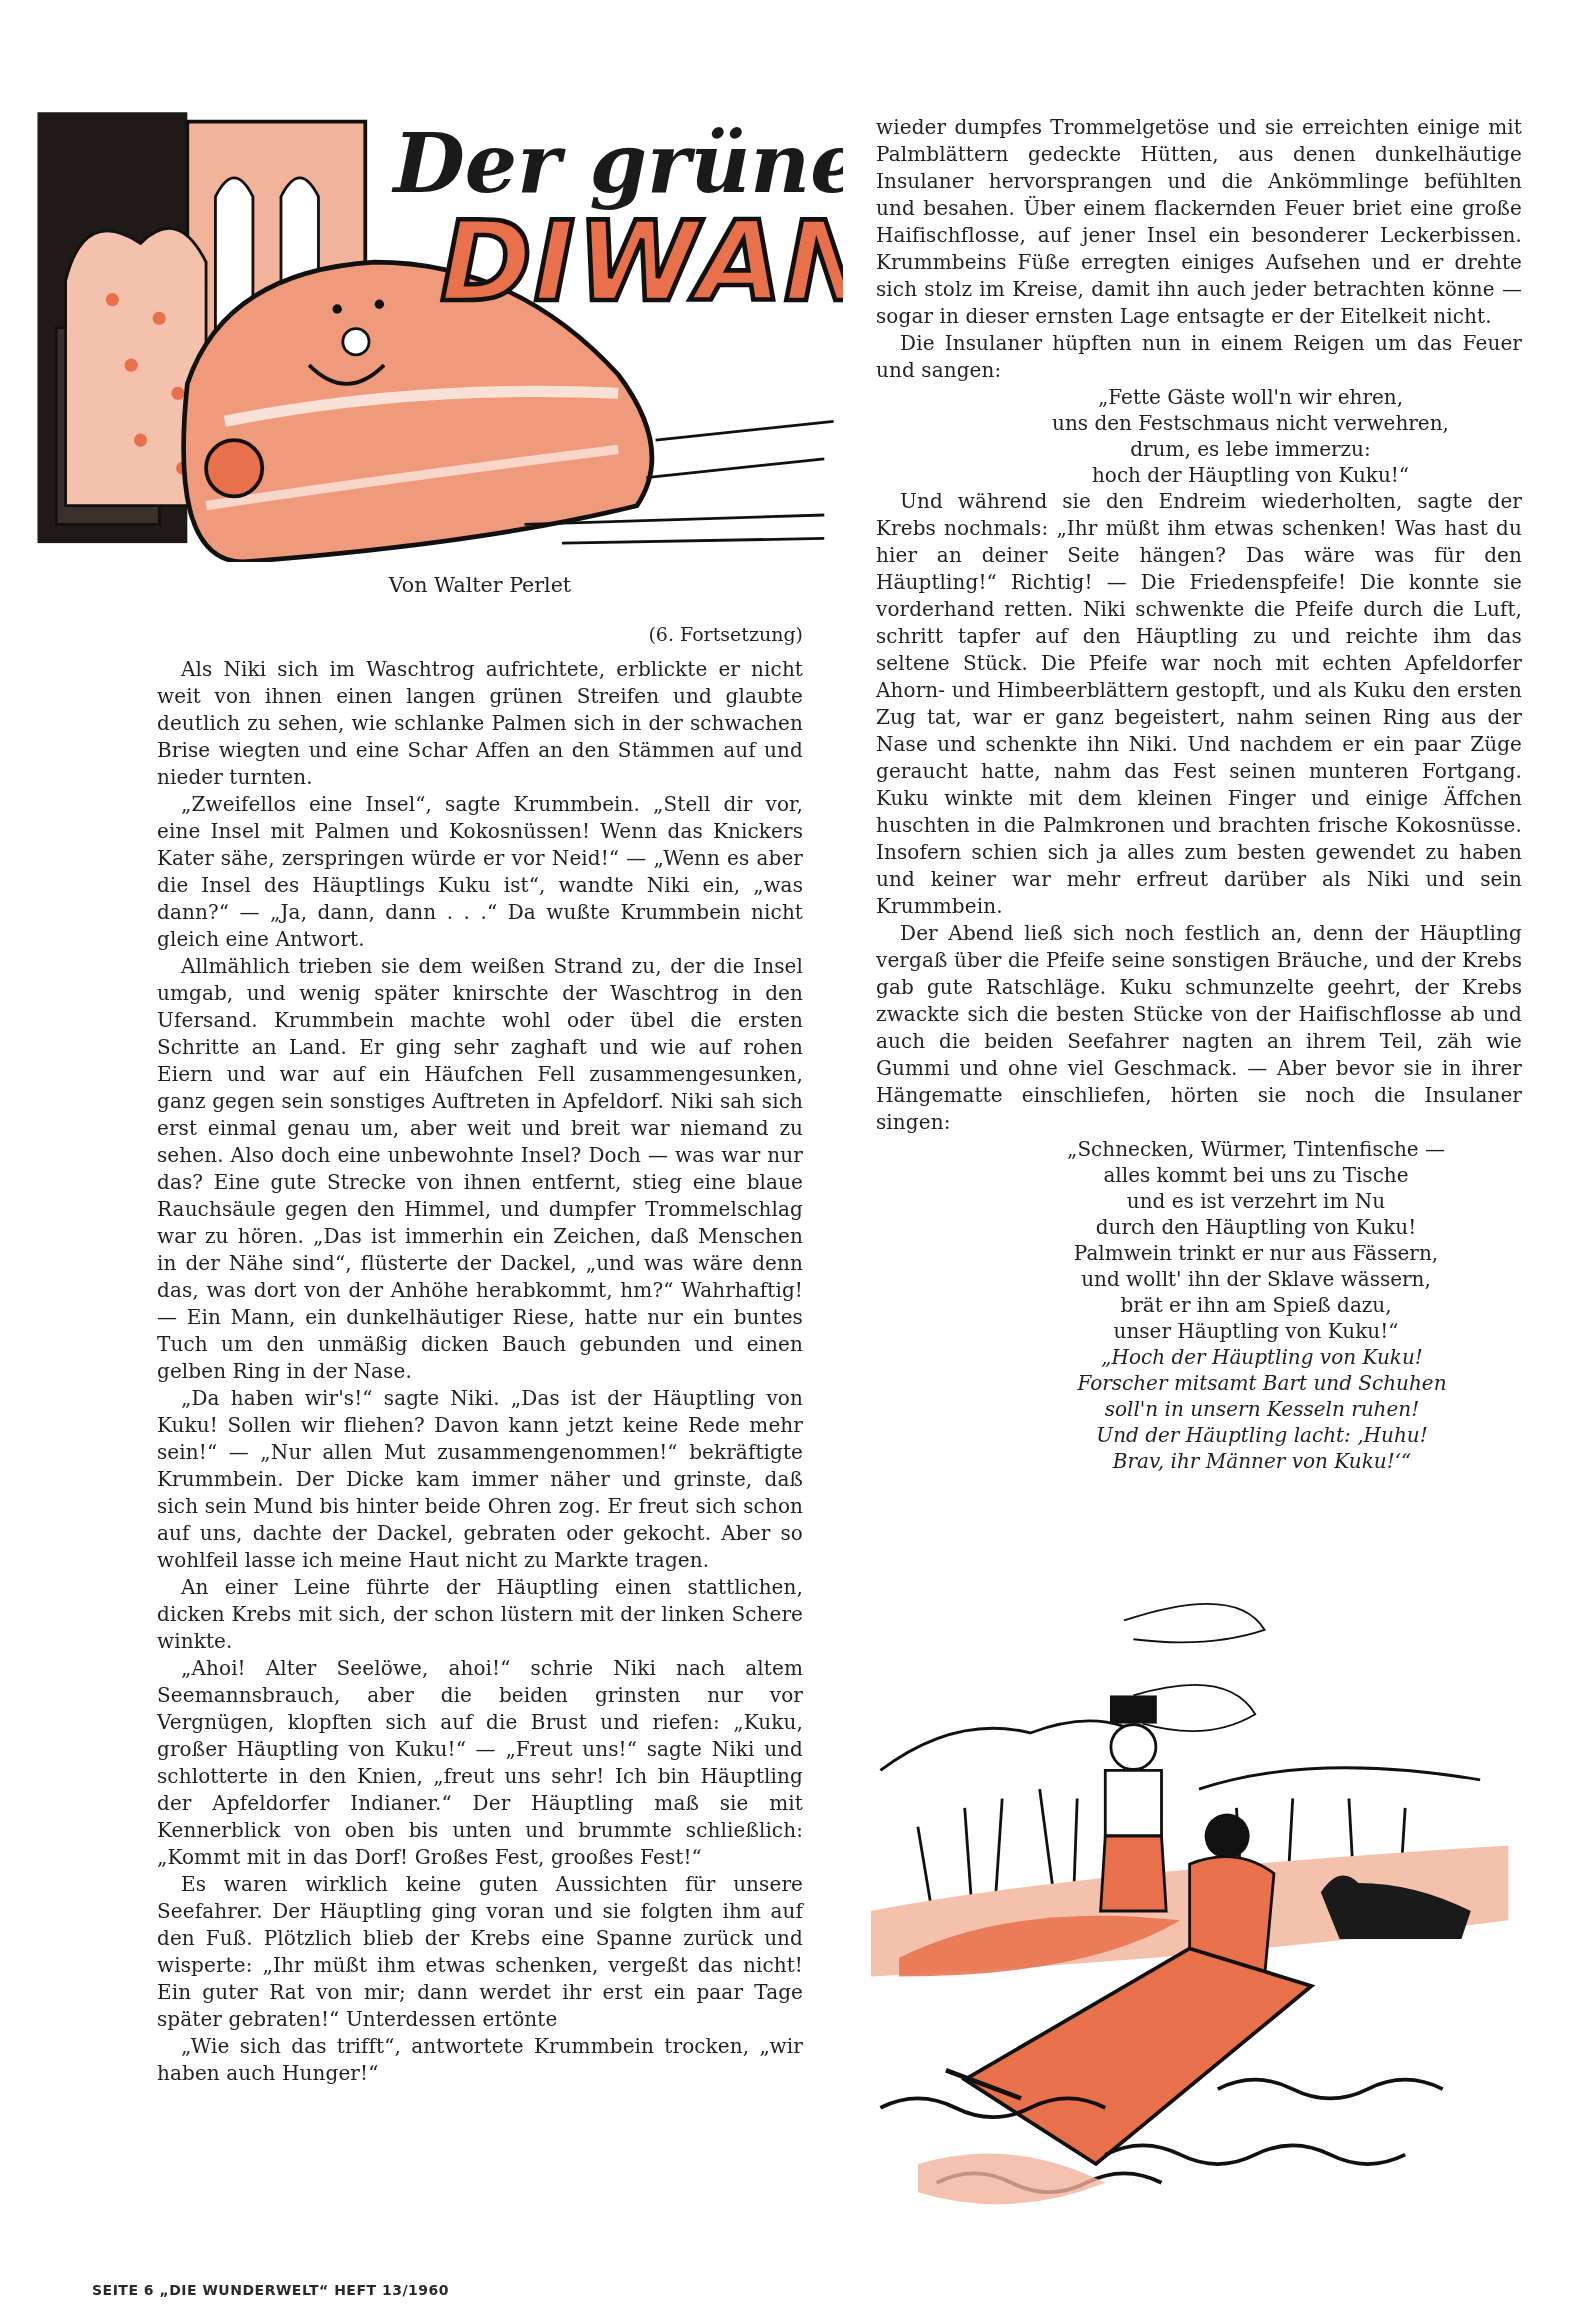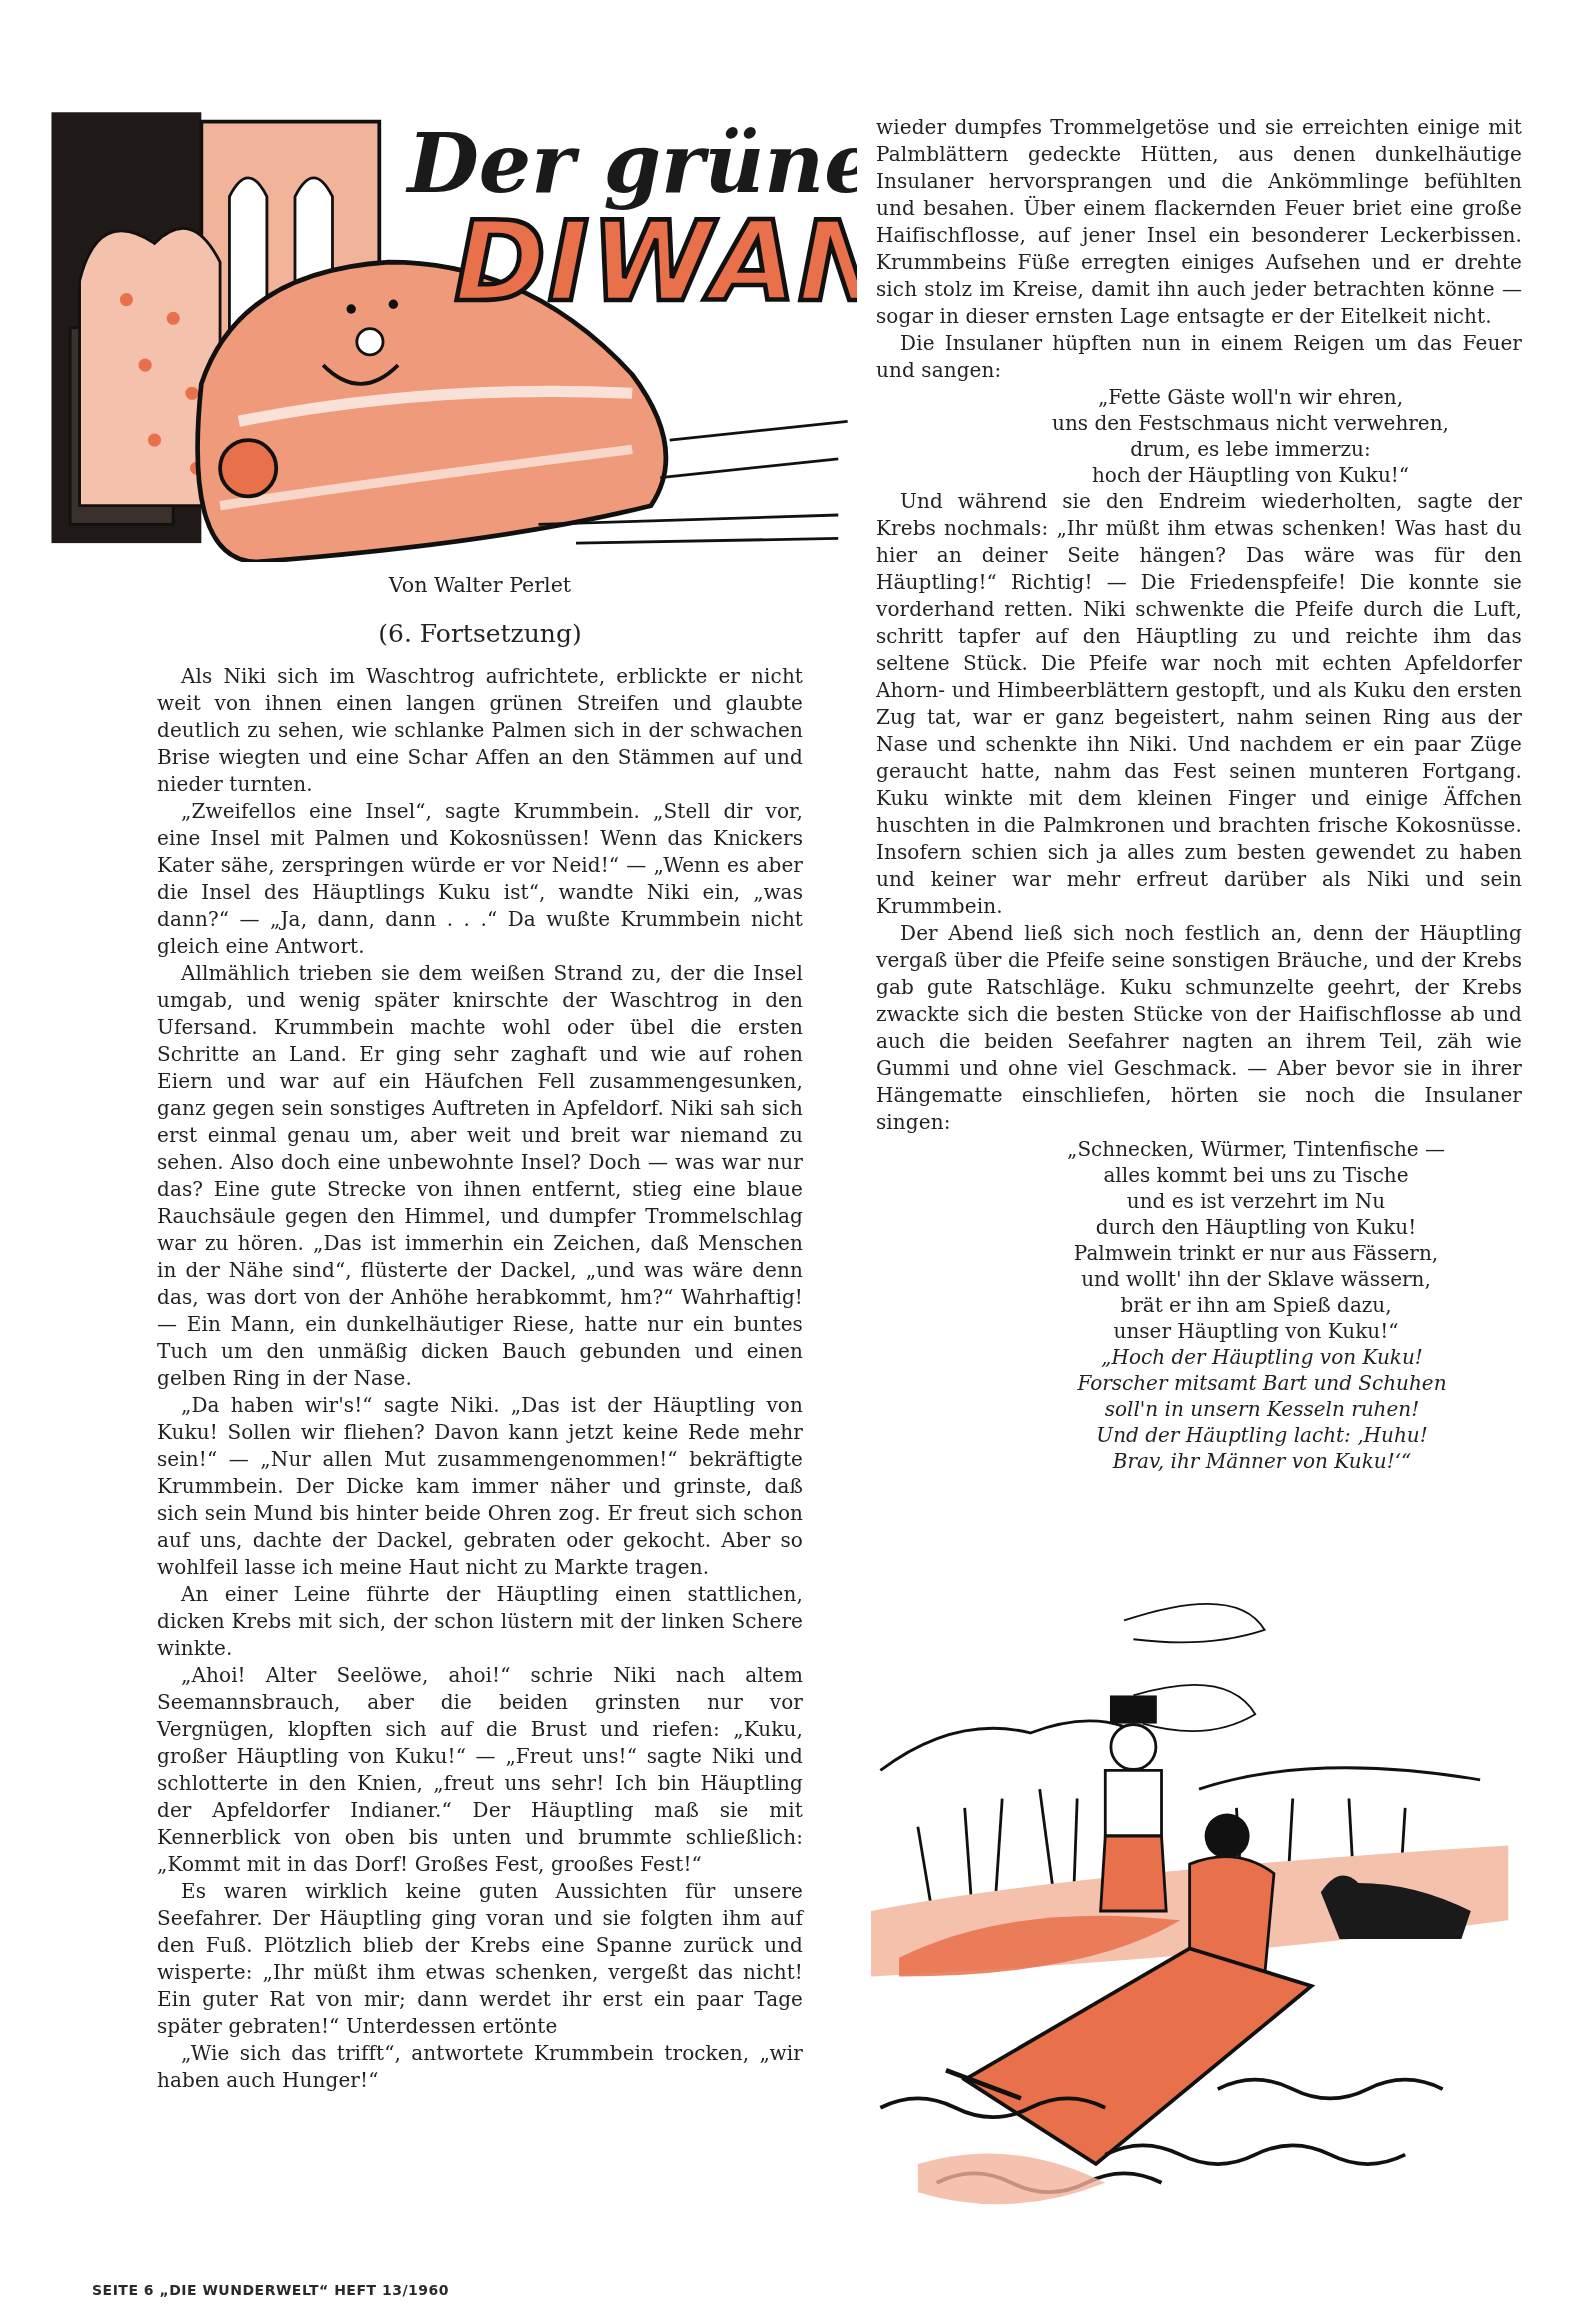--- a/index.html
+++ b/index.html
@@ -1,28 +1,28 @@
 <!DOCTYPE html>
 <html style="font-size:15px"><head>
 <meta charset="utf-8">
 <style>
   html, body { margin: 0; padding: 0; background: #ffffff; }
   body { width: 1589px; height: 2324px; position: relative; overflow: hidden; font-family: "DejaVu Serif", "Liberation Serif", serif; color: #222; }
   .col-left { position: absolute; left: 157px; top: 572px; width: 646px; }
   .col-right { position: absolute; left: 876px; top: 114px; width: 646px; }
   .byline { text-align: center; font-size: 20.6px; line-height: 26px; margin: 0 0 22.5px 0; }
-  .installment { text-align: center; font-size: 25px; line-height: 26px; margin: 0 0 16px 0; }
+  .installment { text-align: right; font-size: 19px; line-height: 26px; margin: 0 0 9px 0; }
   p.para { font-size: 20px; line-height: 27px; margin: 0; text-align: justify; text-indent: 24px; letter-spacing: 0.1px; }
   p.para.noindent { text-indent: 0; }
   .poem { margin: 0 0 0 103px; font-size: 20px; line-height: 26px; text-align: center; }
   .poem.p2 { margin-left: 114px; }
   .poem.p3 { margin-left: 126px; font-style: italic; }
   .poem div { white-space: nowrap; }
   .footer { position: absolute; left: 92px; top: 2282px; font-family: "DejaVu Sans", "Liberation Sans", sans-serif; font-weight: bold; font-size: 14px; letter-spacing: 0.5px; color: #2a2a2a; }
-  .header-art { position: absolute; left: 0; top: 84px; width: 843px; height: 478px; padding-left: 14px; }
+  .header-art { position: absolute; left: 0; top: 84px; width: 843px; height: 478px; }
   .bottom-art { position: absolute; left: 824px; top: 1583px; width: 750px; height: 656px; }
   .title-script { font-family: "DejaVu Serif", "Liberation Serif", serif; font-style: italic; font-weight: bold; }
 </style>
 </head>
 <body>
 
 <div class="header-art">
   <svg width="843" height="478" viewBox="0 0 900 510">
 
     <rect x="40" y="30" width="160" height="460" fill="#1f1a18"></rect>

